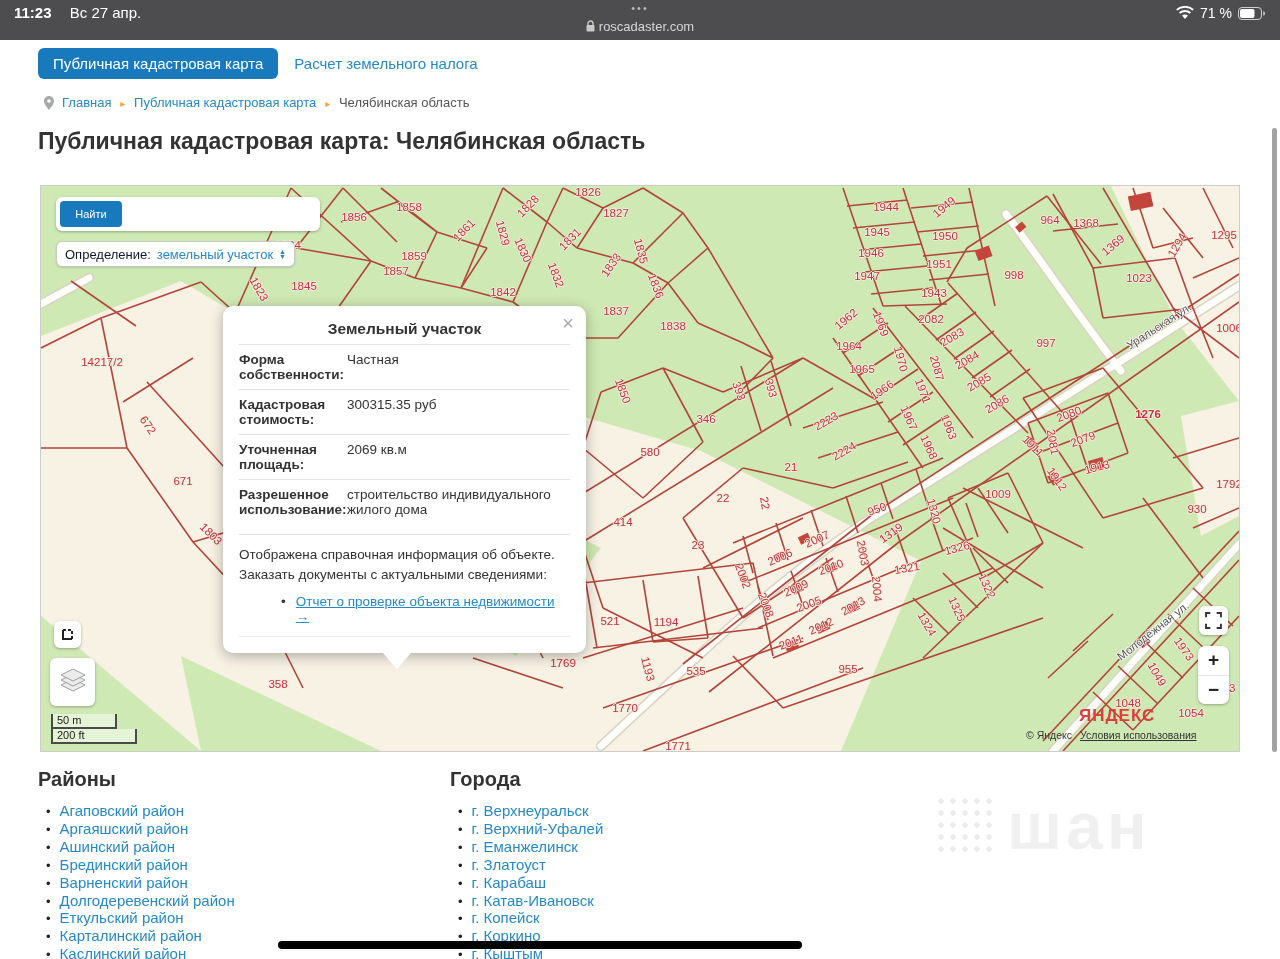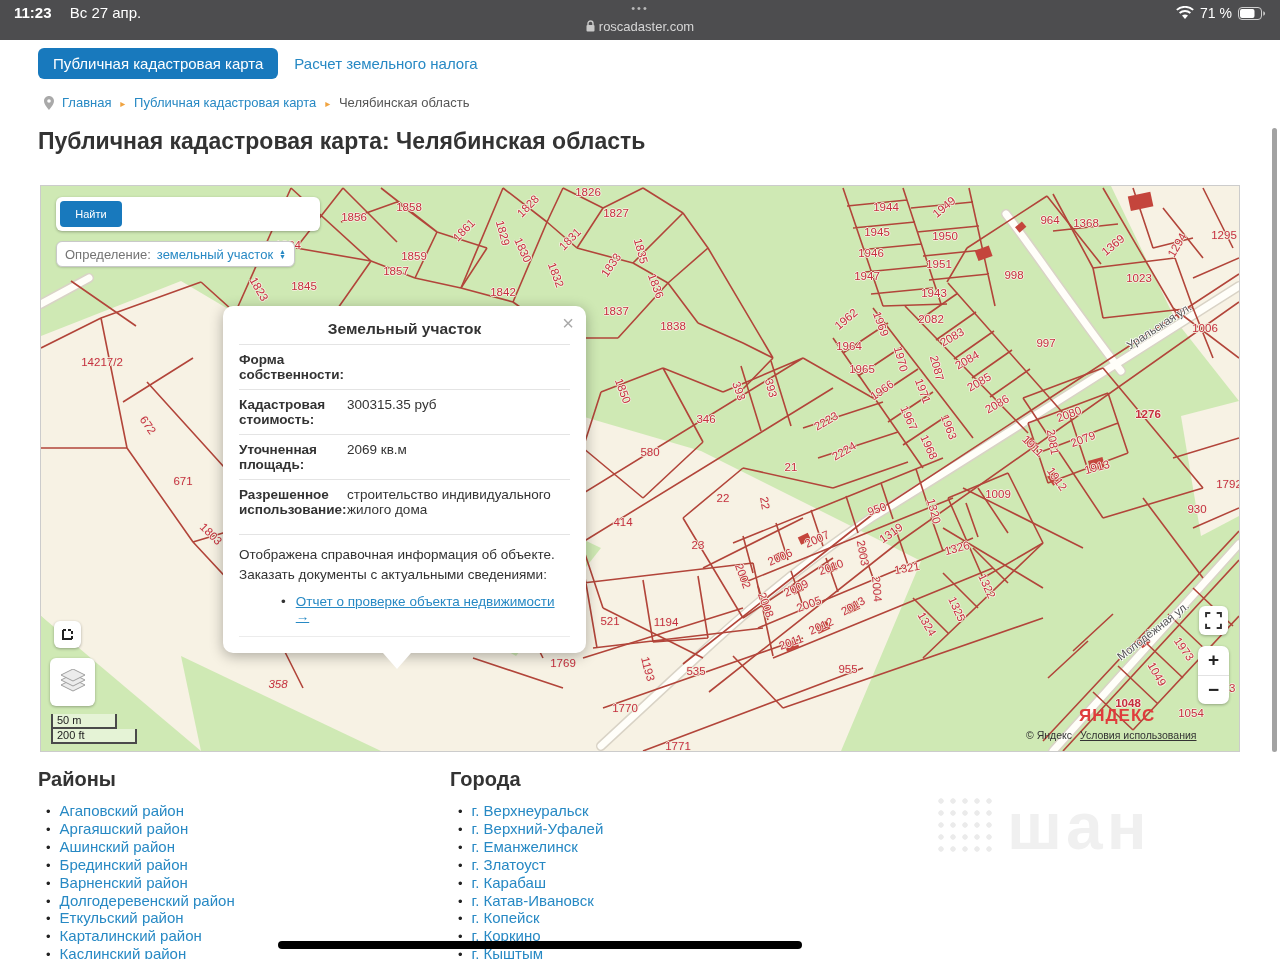--- a/index.html
+++ b/index.html
@@ -37,21 +37,21 @@
     text-shadow:1px 0 0 #fff,-1px 0 0 #fff,0 1px 0 #fff,0 -1px 0 #fff;
     transform:translate(-50%,-50%);z-index:3;}
   
   .searchbox{position:absolute;left:15px;top:11px;width:256px;height:34px;background:#fff;border-radius:6px;
     box-shadow:0 1px 3px rgba(0,0,0,.3);display:flex;align-items:center;padding:0 4px;gap:4px;z-index:6;}
   .searchbox input{width:178px;height:24px;border:1px solid #9a9a9a;border-radius:4px;font-size:15px;padding:0 6px;color:#222;
     font-family:"Liberation Sans",sans-serif;}
   .searchbox button{width:62px;height:26px;background:#1879bd;border:none;border-radius:4px;color:#fff;font-size:11px;cursor:pointer;}
   .filterbox{position:absolute;left:15px;top:55px;height:24px;background:#fff;border:1px solid #c9c9c9;border-radius:6px;
     display:flex;align-items:center;padding:0 8px;gap:6px;font-size:13px;z-index:6;box-shadow:0 1px 2px rgba(0,0,0,.15);}
-  .filterbox .flabel{color:#737373;}
+  .filterbox .flabel{color:#0f172a;}
   .filterbox .fvalue{color:#2789c4;}
   .chev{display:flex;flex-direction:column;line-height:5px;font-size:7px;color:#2789c4;}
   
   .popup{position:absolute;left:182px;top:120px;width:363px;background:#fff;border-radius:10px;z-index:10;
     box-shadow:0 3px 14px rgba(0,0,0,.3);padding:14px 16px 6px 16px;box-sizing:border-box;}
   .popup:after{content:"";position:absolute;left:160px;bottom:-16px;border:16px solid transparent;border-top-color:#fff;
     border-bottom:none;border-left-width:14px;border-right-width:14px;}
   .popup h3{margin:0 0 6px 0;text-align:center;font-size:15.5px;color:#333;}
   .popup .close{position:absolute;right:12px;top:6px;font-size:20px;color:#a9a9a9;cursor:pointer;}
   .prow{display:flex;border-top:1px solid #e4e4e4;padding:7px 0;font-size:13.5px;color:#333;}
@@ -247,21 +247,21 @@
       <span class="map-num" style="left: 904px; top: 50px;">1950</span>
       <span class="map-num" style="left: 898px; top: 78px;">1951</span>
       <span class="map-num" style="left: 893px; top: 107px;">1943</span>
       <span class="map-num" style="left: 969px; top: 34px; margin-left: 40px;">964</span>
       <span class="map-num" style="left: 973px; top: 89px;">998</span>
       <span class="map-num" style="left: 1045px; top: 37px;">1368</span>
       <span class="map-num" style="left: 1072px; top: 59px; transform: translate(-50%, -50%) rotate(-40deg);">1369</span>
       <span class="map-num" style="left: 1136px; top: 59px; transform: translate(-50%, -50%) rotate(-60deg);">1294</span>
       <span class="map-num" style="left: 1183px; top: 49px;">1295</span>
       <span class="map-num" style="left: 1098px; top: 92px;">1023</span>
-      <span class="map-num" style="left: 1164px; top: 142px;">1006</span>
+      <span class="map-num" style="left: 1188px; top: 142px;">1006</span>
       <span class="map-num" style="left: 890px; top: 133px;">2082</span>
       <span class="map-num" style="left: 911px; top: 151px; transform: translate(-50%, -50%) rotate(-30deg);">2083</span>
       <span class="map-num" style="left: 926px; top: 174px; transform: translate(-50%, -50%) rotate(-30deg);">2084</span>
       <span class="map-num" style="left: 896px; top: 182px; transform: translate(-50%, -50%) rotate(75deg);">2087</span>
       <span class="map-num" style="left: 938px; top: 196px; transform: translate(-50%, -50%) rotate(-30deg);">2085</span>
       <span class="map-num" style="left: 956px; top: 218px; transform: translate(-50%, -50%) rotate(-30deg);">2086</span>
       <span class="map-num" style="left: 1005px; top: 157px;">997</span>
       <span class="map-num" style="left: 805px; top: 133px; transform: translate(-50%, -50%) rotate(-40deg);">1962</span>
       <span class="map-num" style="left: 808px; top: 160px;">1964</span>
       <span class="map-num" style="left: 821px; top: 183px;">1965</span>
@@ -290,21 +290,21 @@
       <span class="map-num" style="left: 365px; top: 398px;">459</span>
       <span class="map-num" style="left: 496px; top: 410px;">609</span>
       <span class="map-num" style="left: 440px; top: 438px;">1768</span>
       <span class="map-num" style="left: 569px; top: 435px;">521</span>
       <span class="map-num" style="left: 625px; top: 436px;">1194</span>
       <span class="map-num" style="left: 522px; top: 477px;">1769</span>
       <span class="map-num" style="left: 607px; top: 483px; transform: translate(-50%, -50%) rotate(75deg);">1193</span>
       <span class="map-num" style="left: 655px; top: 485px;">535</span>
       <span class="map-num" style="left: 584px; top: 522px;">1770</span>
       <span class="map-num" style="left: 637px; top: 560px;">1771</span>
-      <span class="map-num" style="left: 237px; top: 498px; font-style: italic;">358</span>
+      <span class="map-num" style="left: 237px; top: 498px;">358</span>
       <span class="map-num" style="left: 836px; top: 323px; transform: translate(-50%, -50%) rotate(-20deg);">950</span>
       <span class="map-num" style="left: 776px; top: 353px; transform: translate(-50%, -50%) rotate(-25deg);">2007</span>
       <span class="map-num" style="left: 739px; top: 371px; transform: translate(-50%, -50%) rotate(-25deg);">2006</span>
       <span class="map-num" style="left: 702px; top: 390px; transform: translate(-50%, -50%) rotate(70deg);">2002</span>
       <span class="map-num" style="left: 822px; top: 367px; transform: translate(-50%, -50%) rotate(80deg);">2003</span>
       <span class="map-num" style="left: 850px; top: 347px; transform: translate(-50%, -50%) rotate(-35deg);">1319</span>
       <span class="map-num" style="left: 893px; top: 325px; transform: translate(-50%, -50%) rotate(75deg);">1320</span>
       <span class="map-num" style="left: 916px; top: 362px; transform: translate(-50%, -50%) rotate(-15deg);">1326</span>
       <span class="map-num" style="left: 790px; top: 381px; transform: translate(-50%, -50%) rotate(-20deg);">2010</span>
       <span class="map-num" style="left: 755px; top: 402px; transform: translate(-50%, -50%) rotate(-25deg);">2009</span>
@@ -324,21 +324,21 @@
       <span class="map-num" style="left: 1028px; top: 228px; transform: translate(-50%, -50%) rotate(-20deg);">2080</span>
       <span class="map-num" style="left: 1012px; top: 256px; transform: translate(-50%, -50%) rotate(80deg);">2081</span>
       <span class="map-num" style="left: 1042px; top: 253px; transform: translate(-50%, -50%) rotate(-20deg);">2079</span>
       <span class="map-num" style="left: 992px; top: 260px; transform: translate(-50%, -50%) rotate(45deg);">1911</span>
       <span class="map-num" style="left: 1056px; top: 281px; transform: translate(-50%, -50%) rotate(-15deg);">1913</span>
       <span class="map-num" style="left: 1016px; top: 293px; transform: translate(-50%, -50%) rotate(55deg);">1912</span>
       <span class="map-num" style="left: 1188px; top: 298px;">1792</span>
       <span class="map-num" style="left: 1156px; top: 323px;">930</span>
       <span class="map-num" style="left: 1143px; top: 463px; transform: translate(-50%, -50%) rotate(55deg);">1973</span>
       <span class="map-num" style="left: 1116px; top: 488px; transform: translate(-50%, -50%) rotate(60deg);">1049</span>
-      <span class="map-num" style="left: 1087px; top: 517px; font-weight: bold;">1048</span>
+      <span class="map-num" style="left: 1087px; top: 517px;">1048</span>
       <span class="map-num" style="left: 1150px; top: 527px;">1054</span>
       <span class="map-num" style="left: 1188px; top: 502px;">53</span>
       <span class="map-street" style="left: 1118px; top: 140px; transform: translate(-50%, -50%) rotate(-33deg);">Уральская ул.</span>
       <span class="map-street" style="left: 1112px; top: 445px; transform: translate(-50%, -50%) rotate(-38deg);">Молодёжная ул.</span>
     </div>
 
   <div class="searchbox">
     <button>Найти</button>
   </div>
   <div class="filterbox">
@@ -349,20 +349,21 @@
         <span>▼</span>
       </span>
   </div>
 
   <div class="popup">
     <span class="close">×</span>
     <h3>Земельный участок</h3>
     <div id="popup-rows">
         <div class="prow">
           <div class="pl">Форма собственности:</div>
+          <div class="pv">Частная</div>
         </div>
         <div class="prow">
           <div class="pl">Кадастровая стоимость:</div>
           <div class="pv">300315.35 руб</div>
         </div>
         <div class="prow">
           <div class="pl">Уточненная площадь:</div>
           <div class="pv">2069 кв.м</div>
         </div>
         <div class="prow">

